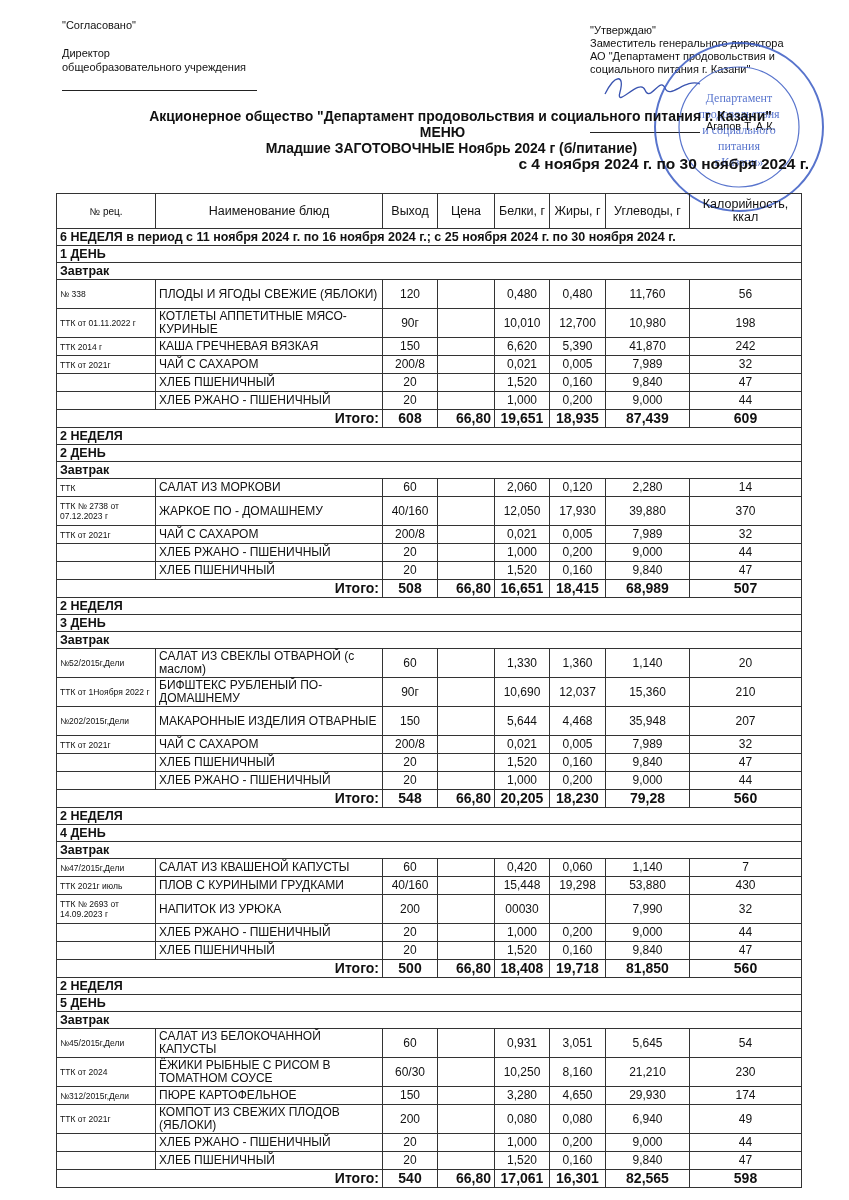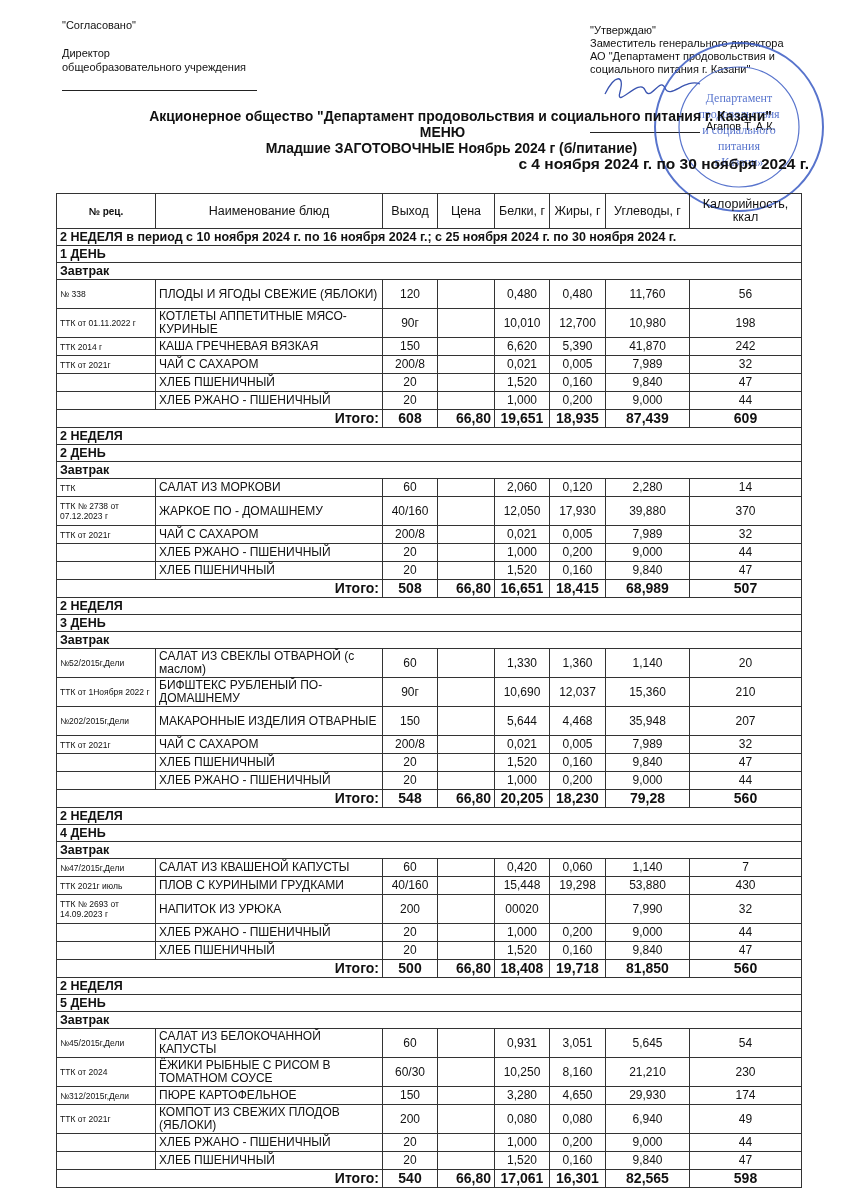--- a/index.html
+++ b/index.html
@@ -13,21 +13,21 @@
   .signature-scrawl { position: absolute; left: 600px; top: 72px; width: 110px; height: 28px; }
   .stamp { position: absolute; left: 652px; top: 40px; width: 175px; height: 175px; opacity: 0.85; }
   .titles { position: absolute; left: 0; top: 108px; width: 849px; font-weight: bold; font-size: 15.5px; line-height: 16px; }
   .titles .t1 { text-align: center; padding-left: 80px; transform: scaleX(0.9); }
   .titles .t2 { text-align: center; padding-left: 40px; transform: scaleX(0.9); }
   .titles .t3 { text-align: center; padding-left: 60px; transform: scaleX(0.9); }
   .titles .t4 { text-align: right; padding-right: 40px; }
   table.menu { position: absolute; left: 56px; top: 193px; border-collapse: collapse; width: 745px; table-layout: fixed; }
   table.menu td, table.menu th { border: 1px solid #333; padding: 0 3px; font-size: 12px; line-height: 13px; vertical-align: middle; }
   table.menu th { font-weight: normal; font-size: 12.5px; text-align: center; height: 34px; }
-  table.menu th.rec { font-weight: bold; font-size: 10px; }
+  table.menu th.rec { font-weight: normal; font-size: 10px; }
   td.rec { font-size: 8.5px !important; line-height: 10px !important; }
   td.num { text-align: center; }
   td.name { font-size: 12px; }
   tr.section td { font-weight: bold; font-size: 12.5px; height: 16px; }
   tr.item td { height: 17px; }
   tr.item.tall td { height: 28px; }
   tr.total td { font-weight: bold; font-size: 14px; height: 17px; }
   tr.total td.total-label { text-align: right; }
   td.price { text-align: right; }
 </style>
@@ -92,21 +92,21 @@
       <th>Выход</th>
       <th>Цена</th>
       <th>Белки, г</th>
       <th>Жиры, г</th>
       <th>Углеводы, г</th>
       <th>Калорийность, ккал</th>
     </tr>
   </thead>
   <tbody id="menu-body">
     <tr class="section">
-      <td colspan="8">2 НЕДЕЛЯ в период  с 10 ноября 2024 г. по 16 ноября 2024 г.; с 25 ноября 2024 г. по 30 ноября 2024 г.</td>
+      <td colspan="8">6 НЕДЕЛЯ в период  с 11 ноября 2024 г. по 16 ноября 2024 г.; с 25 ноября 2024 г. по 30 ноября 2024 г.</td>
     </tr>
   <tr class="section">
         <td colspan="8">1 ДЕНЬ</td>
       </tr>
       <tr class="section">
         <td colspan="8">Завтрак</td>
       </tr>
       <tr class="item tall">
         <td class="rec">№ 338</td>
         <td class="name">ПЛОДЫ И ЯГОДЫ СВЕЖИЕ (ЯБЛОКИ)</td>
@@ -349,21 +349,21 @@
         <td class="num">15,448</td>
         <td class="num">19,298</td>
         <td class="num">53,880</td>
         <td class="num">430</td>
       </tr>
       <tr class="item tall">
         <td class="rec">ТТК № 2693 от 14.09.2023 г</td>
         <td class="name">НАПИТОК ИЗ УРЮКА</td>
         <td class="num">200</td>
         <td class="num"></td>
-        <td class="num">00020</td>
+        <td class="num">00030</td>
         <td class="num"></td>
         <td class="num">7,990</td>
         <td class="num">32</td>
       </tr>
       <tr class="item">
         <td class="rec"></td>
         <td class="name">ХЛЕБ РЖАНО - ПШЕНИЧНЫЙ</td>
         <td class="num">20</td>
         <td class="num"></td>
         <td class="num">1,000</td>

